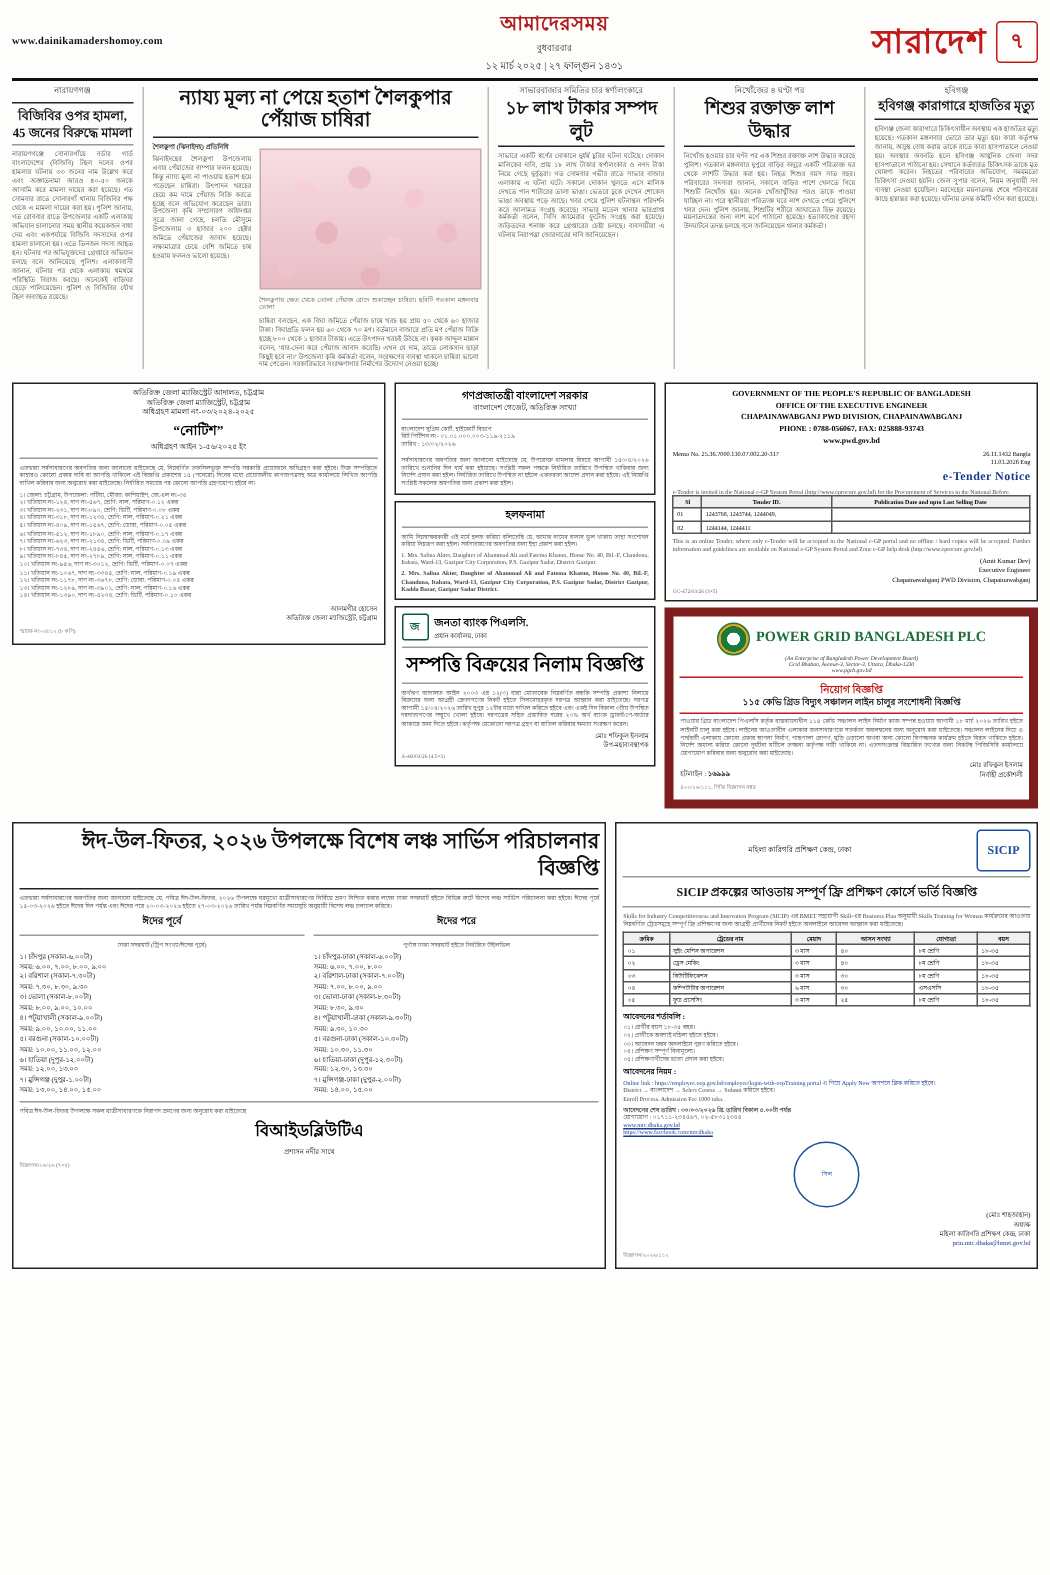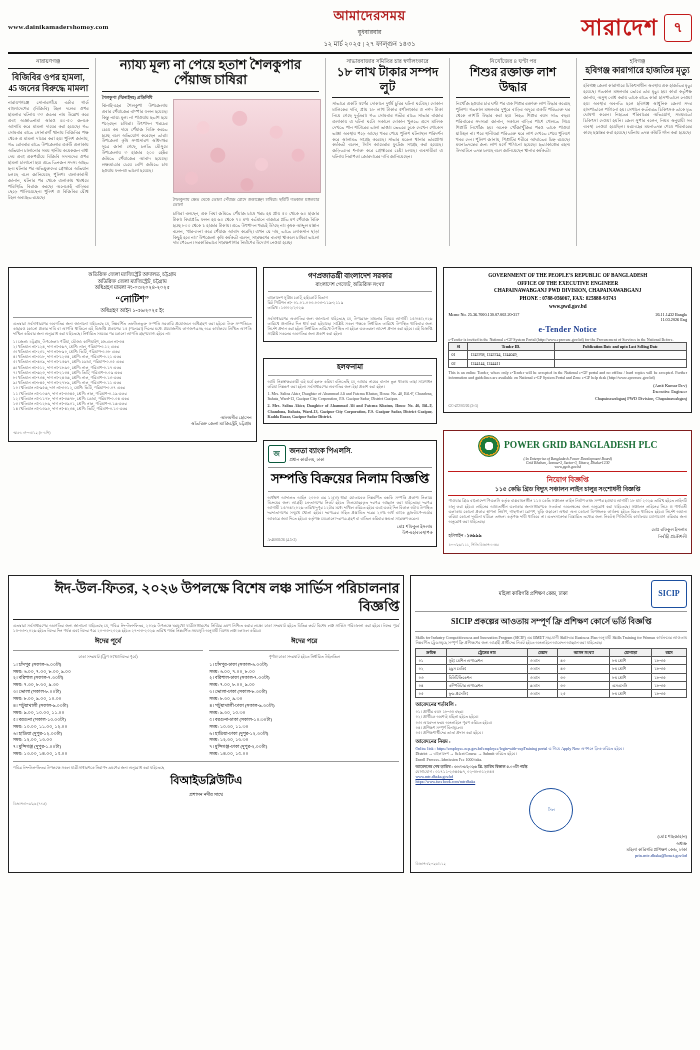--- a/index.html
+++ b/index.html
@@ -73,39 +73,39 @@
       radial-gradient(circle at 85% 60%, #eebcc6 0 6px, transparent 7px),
       radial-gradient(circle at 12% 85%, #f0c2cb 0 6px, transparent 7px),
       radial-gradient(circle at 50% 92%, #e7b2bc 0 6px, transparent 7px),
       linear-gradient(#f7dde2,#e8bcc5);
     border:1px solid #c9a9b0;
   }
   .cap{font-size:4.2px;color:#555;line-height:1.3;text-align:justify;}
   
   .box{
     border:1px solid #222;box-sizing:border-box;padding:4px;
-    background:#fff;margin-top:16px;
+    background:#fff;margin-top:4px;
   }
   .box-title{font-size:7px;font-weight:bold;text-align:center;line-height:1.3;}
   .box-sub{font-size:5px;text-align:center;line-height:1.3;}
   .gov-head{font-size:5.2px;font-weight:bold;text-align:center;line-height:1.45;
             font-family:"Liberation Serif",serif;}
   .etender{
-    text-align:center;font-size:8px;font-weight:bold;color:#1a3a8f;
+    text-align:right;font-size:8px;font-weight:bold;color:#1a3a8f;
     margin:3px 0;letter-spacing:.3px;
   }
   table.mini{
     width:100%;border-collapse:collapse;font-size:4px;
   }
   table.mini th,table.mini td{
     border:1px solid #555;padding:1px 2px;vertical-align:top;line-height:1.3;
   }
   table.mini th{background:#f0f0f0;font-weight:bold;}
   
-  .pgcb-box{border:1px solid #7f1d1d;padding:4px;background:#fff;margin-top:17px;}
+  .pgcb-box{border:6px solid #7f1d1d;padding:4px;background:#fff;margin-top:4px;}
   .pgcb-logo{
     display:flex;align-items:center;justify-content:center;gap:4px;
   }
   .pgcb-mark{
     width:20px;height:20px;border-radius:50%;
     background:radial-gradient(circle at 50% 50%,#fff 30%,#1b7a3a 31%,#1b7a3a 60%,#e8a020 61%);
     border:1px solid #1b7a3a;
   }
   .pgcb-name{font-size:9.5px;font-weight:bold;color:#1b6e36;line-height:1;}
   .pgcb-bn{font-size:7px;font-weight:bold;color:#c21a1a;text-align:center;}

